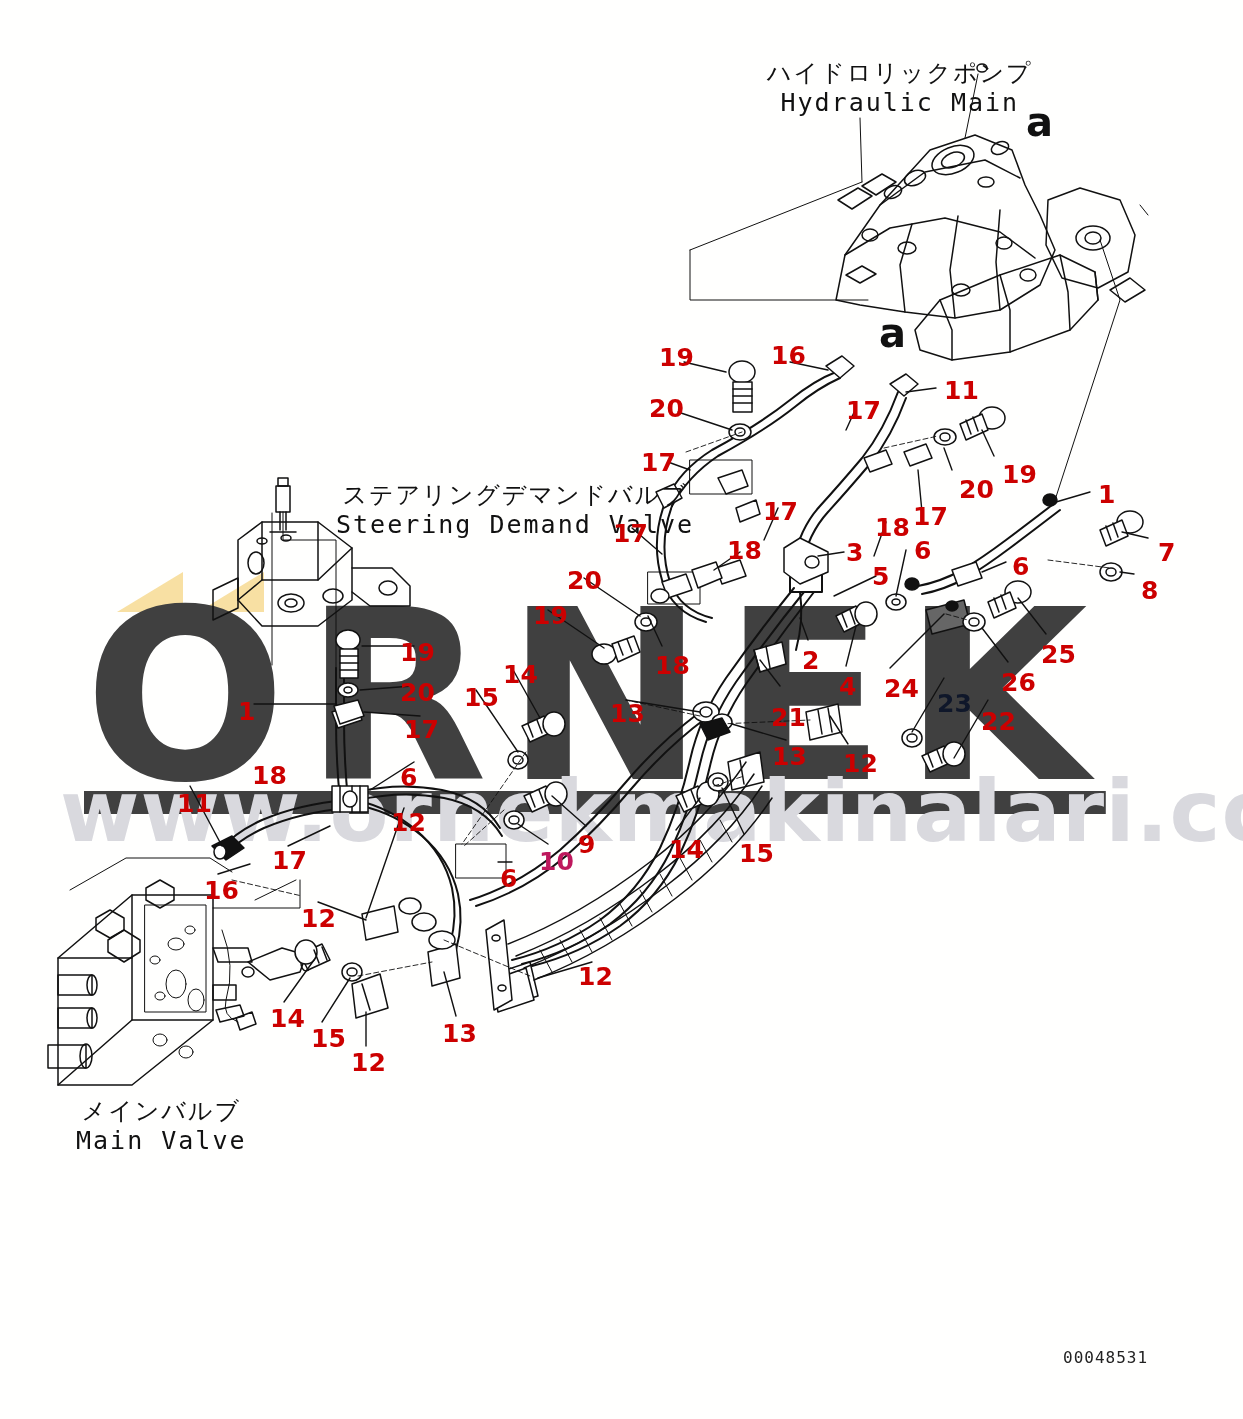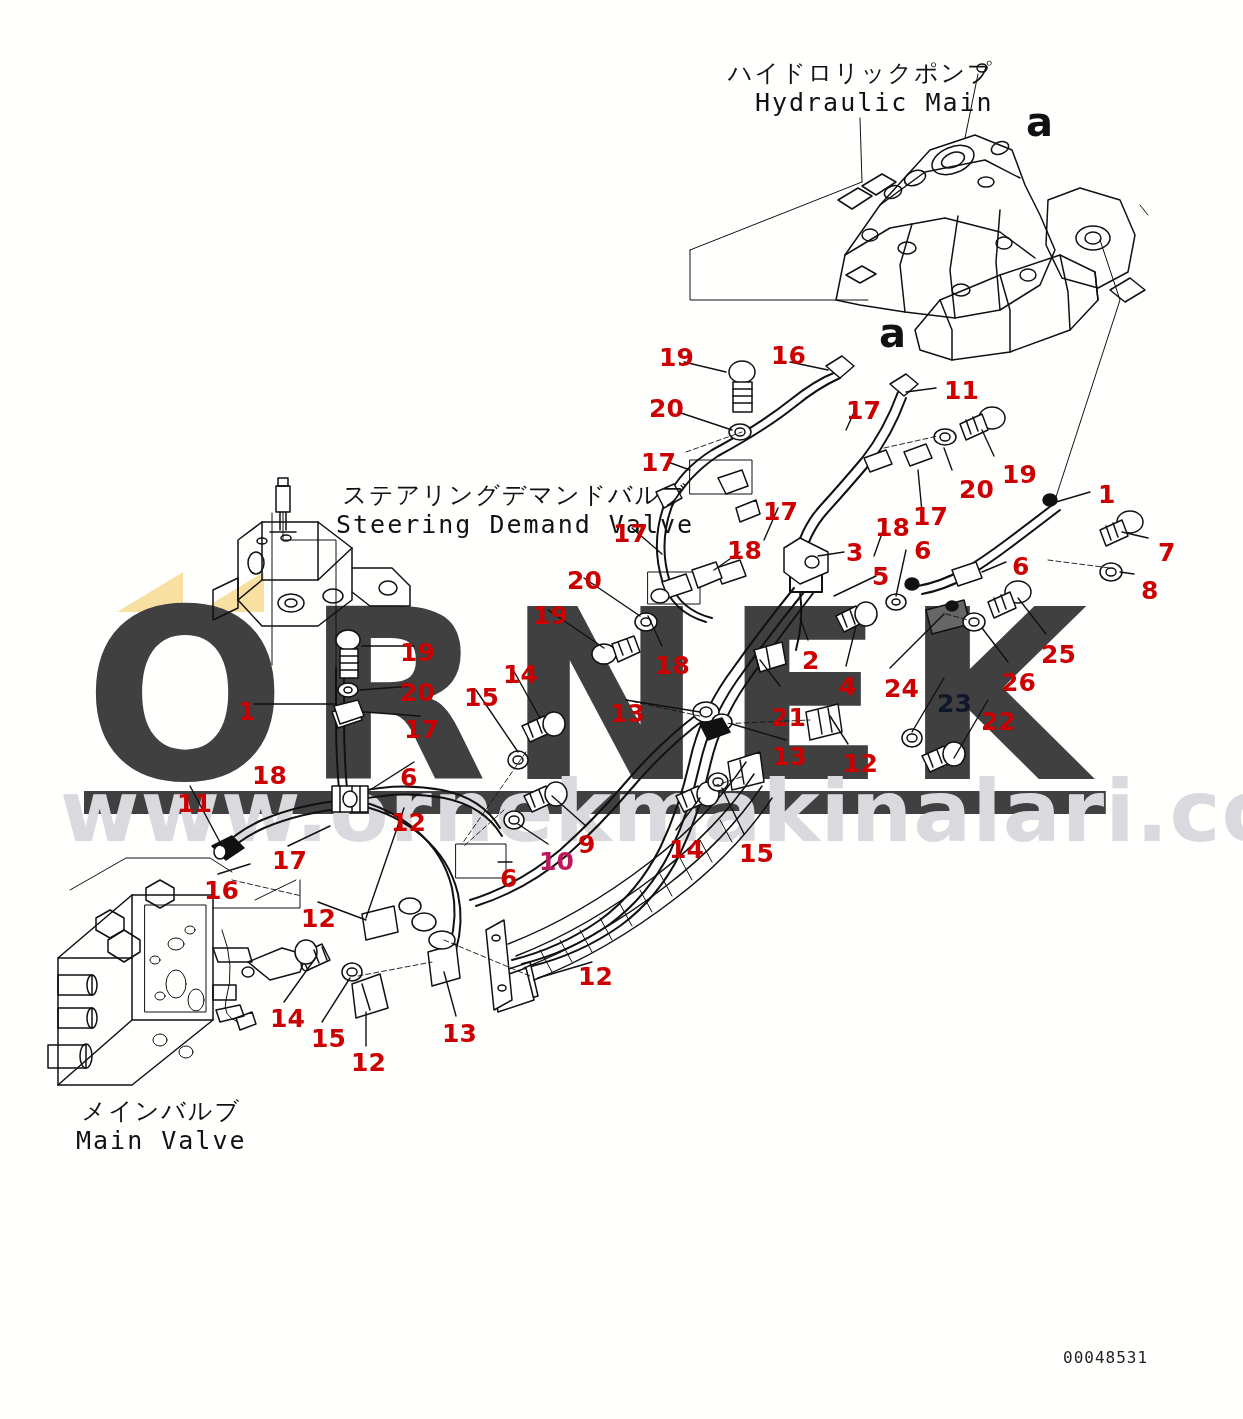--- a/index.html
+++ b/index.html
@@ -449,21 +449,21 @@
         <path d="M714 786 L744 776"></path>
         <path d="M504 810 L464 846"></path>
         <path d="M720 724 L810 720"></path>
         <path d="M232 880 L302 896"></path>
         <path d="M358 976 L432 962"></path>
         <path d="M444 940 L530 976"></path>
       </g>
     </g>
   </svg>
 
-  <div class="title" id="t-pump" style="left:728px;top:60px;text-align:right;">
+  <div class="title" id="t-pump" style="left:767px;top:60px;">
     <span class="jp">ハイドロリックポンプ</span>
     <span class="en">Hydraulic Main</span>
   </div>
 
   <div class="title" id="t-mv" style="left:76px;top:1098px;">
     <span class="jp">メインバルブ</span>
     <span class="en">Main Valve</span>
   </div>
 
   <div class="title" id="t-sdv" style="left:336px;top:482px;">

